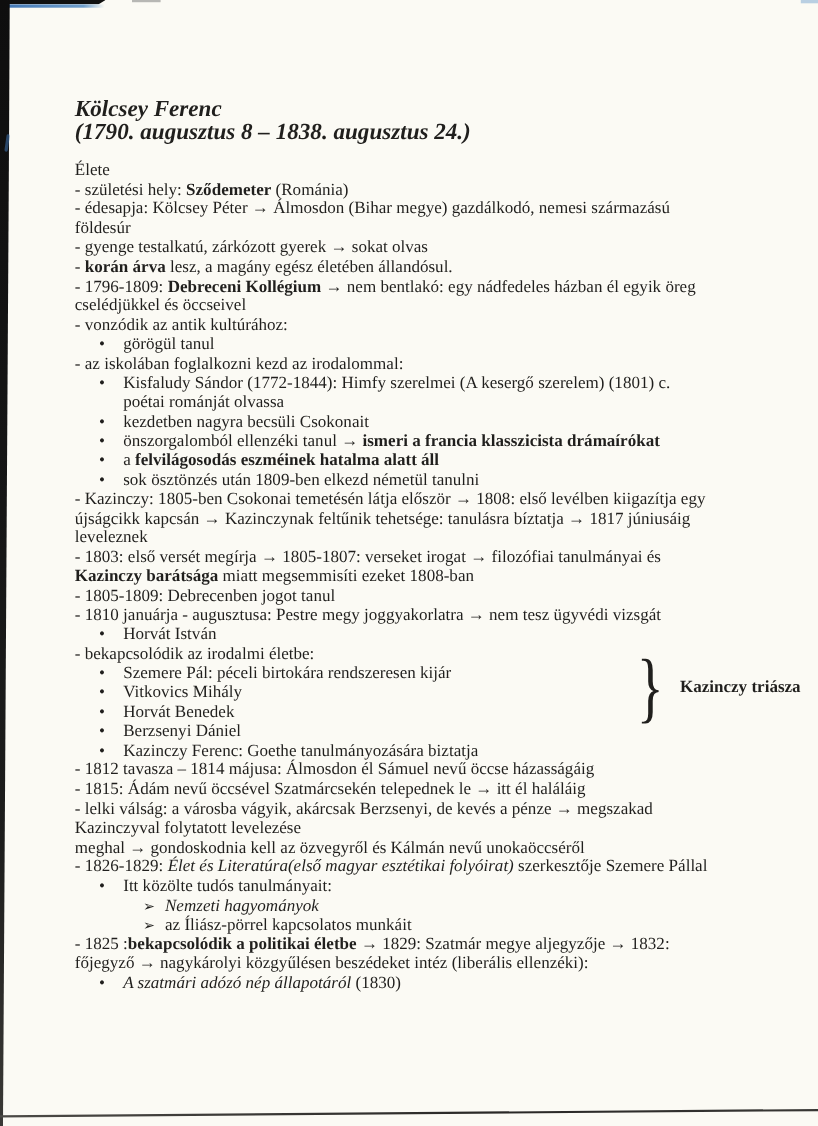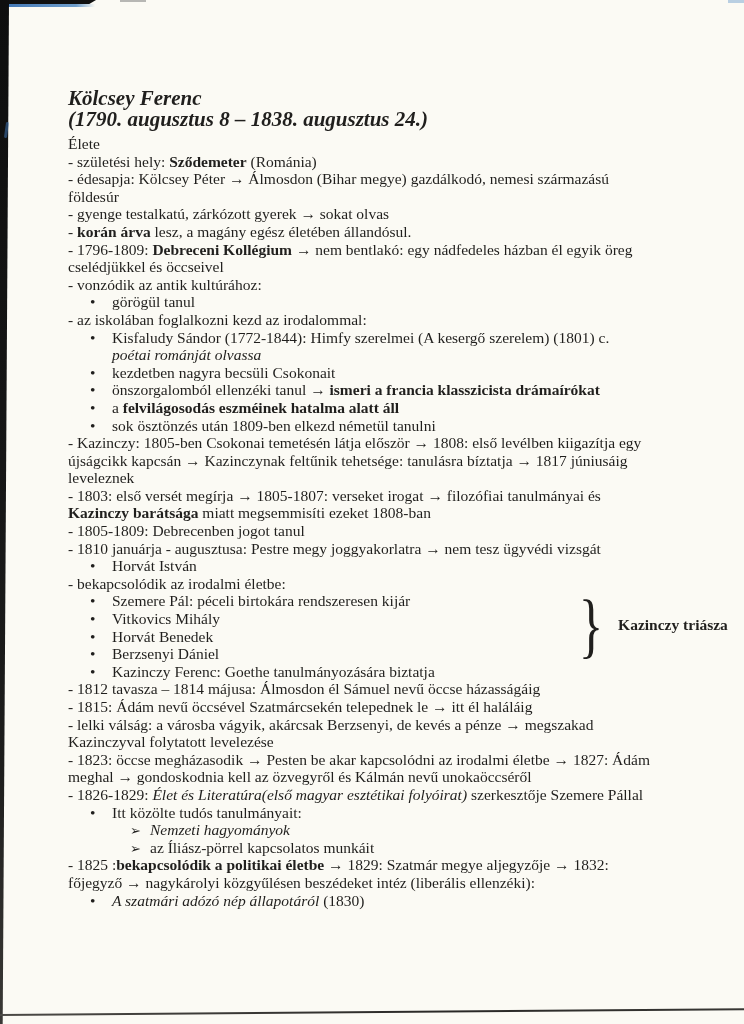--- a/index.html
+++ b/index.html
@@ -21,25 +21,25 @@
   .a-scribble{position:absolute;left:5px;top:122px;width:3px;height:16px;border-radius:2px;
     background:var(--blue,#3f74b3);opacity:.55;transform:rotate(8deg);}
   .a-graysmudge{position:absolute;left:120px;top:0;width:26px;height:2px;background:#9a9a98;opacity:.7;}
   .a-trmark{position:absolute;right:0;top:0;width:16px;height:3px;background:#b9cfe2;}
   .a-bottomline{position:absolute;left:-4px;top:1014px;width:112%;height:2px;
     background:linear-gradient(to right,var(--rule,#4c4a46),#292826 55%,#3c3b38);
     transform:rotate(-0.45deg);transform-origin:left center;}
   
   .content{position:absolute;left:68px;top:88px;width:620px;}
   .title,.subtitle{font-size:21px;line-height:21px;font-weight:bold;font-style:italic;white-space:pre;}
-  .lines{margin-top:5px;}
+  .lines{margin-top:16px;}
   .line{height:17.6px;line-height:17.6px;font-size:15.5px;white-space:pre;}
   .line.b{padding-left:22px;}
   .line.v{padding-left:62px;}
-  .line.t{padding-left:44px;font-style:italic;}
+  .line.t{padding-left:44px;}
   .marker{display:inline-block;width:22px;}
   .line.v .marker{width:20px;font-size:13px;}
   .bold{font-weight:bold;}
   .ital{font-style:italic;}
   .brace-group{position:absolute;display:flex;align-items:center;height:53px;}
   .brace{font-size:71px;line-height:52px;display:block;transform:scaleX(.72);font-weight:normal;}
   .brace-label{font-weight:bold;font-size:15.5px;margin-left:10px;white-space:pre;}
 </style>
 </head>
 <body>
@@ -85,21 +85,20 @@
         <div class="line p"><span>- bekapcsolódik az irodalmi életbe:</span></div>
         <div class="line b"><span class="marker">•</span><span>Szemere Pál: péceli birtokára rendszeresen kijár</span></div>
         <div class="line b"><span class="marker">•</span><span>Vitkovics Mihály</span></div>
         <div class="line b"><span class="marker">•</span><span>Horvát Benedek</span></div>
         <div class="line b"><span class="marker">•</span><span>Berzsenyi Dániel</span></div>
         <div class="line b"><span class="marker">•</span><span>Kazinczy Ferenc: Goethe tanulmányozására biztatja</span></div>
         <div class="line p"><span>- 1812 tavasza – 1814 májusa: Álmosdon él Sámuel nevű öccse házasságáig</span></div>
         <div class="line p"><span>- 1815: Ádám nevű öccsével Szatmárcsekén telepednek le → itt él haláláig</span></div>
         <div class="line p"><span>- lelki válság: a városba vágyik, akárcsak Berzsenyi, de kevés a pénze → megszakad</span></div>
         <div class="line p"><span>Kazinczyval folytatott levelezése</span></div>
-        <div class="line p"><span>- 1823: öccse megházasodik → Pesten be akar kapcsolódni az irodalmi életbe → 1827: Ádám</span></div>
         <div class="line p"><span>meghal → gondoskodnia kell az özvegyről és Kálmán nevű unokaöccséről</span></div>
         <div class="line p"><span>- 1826-1829: </span><span class="ital">Élet és Literatúra(első magyar esztétikai folyóirat)</span><span> szerkesztője Szemere Pállal</span></div>
         <div class="line b"><span class="marker">•</span><span>Itt közölte tudós tanulmányait:</span></div>
         <div class="line v"><span class="marker">➢</span><span class="ital">Nemzeti hagyományok</span></div>
         <div class="line v"><span class="marker">➢</span><span>az Íliász-pörrel kapcsolatos munkáit</span></div>
         <div class="line p"><span>- 1825 :</span><span class="bold">bekapcsolódik a politikai életbe</span><span> → 1829: Szatmár megye aljegyzője → 1832:</span></div>
         <div class="line p"><span>főjegyző → nagykárolyi közgyűlésen beszédeket intéz (liberális ellenzéki):</span></div>
         <div class="line b"><span class="marker">•</span><span class="ital">A szatmári adózó nép állapotáról</span><span> (1830)</span></div>
       </div>
     <div class="brace-group" id="brace-group" style="left: 506px; top: 510.6px; height: 52.8px;">

